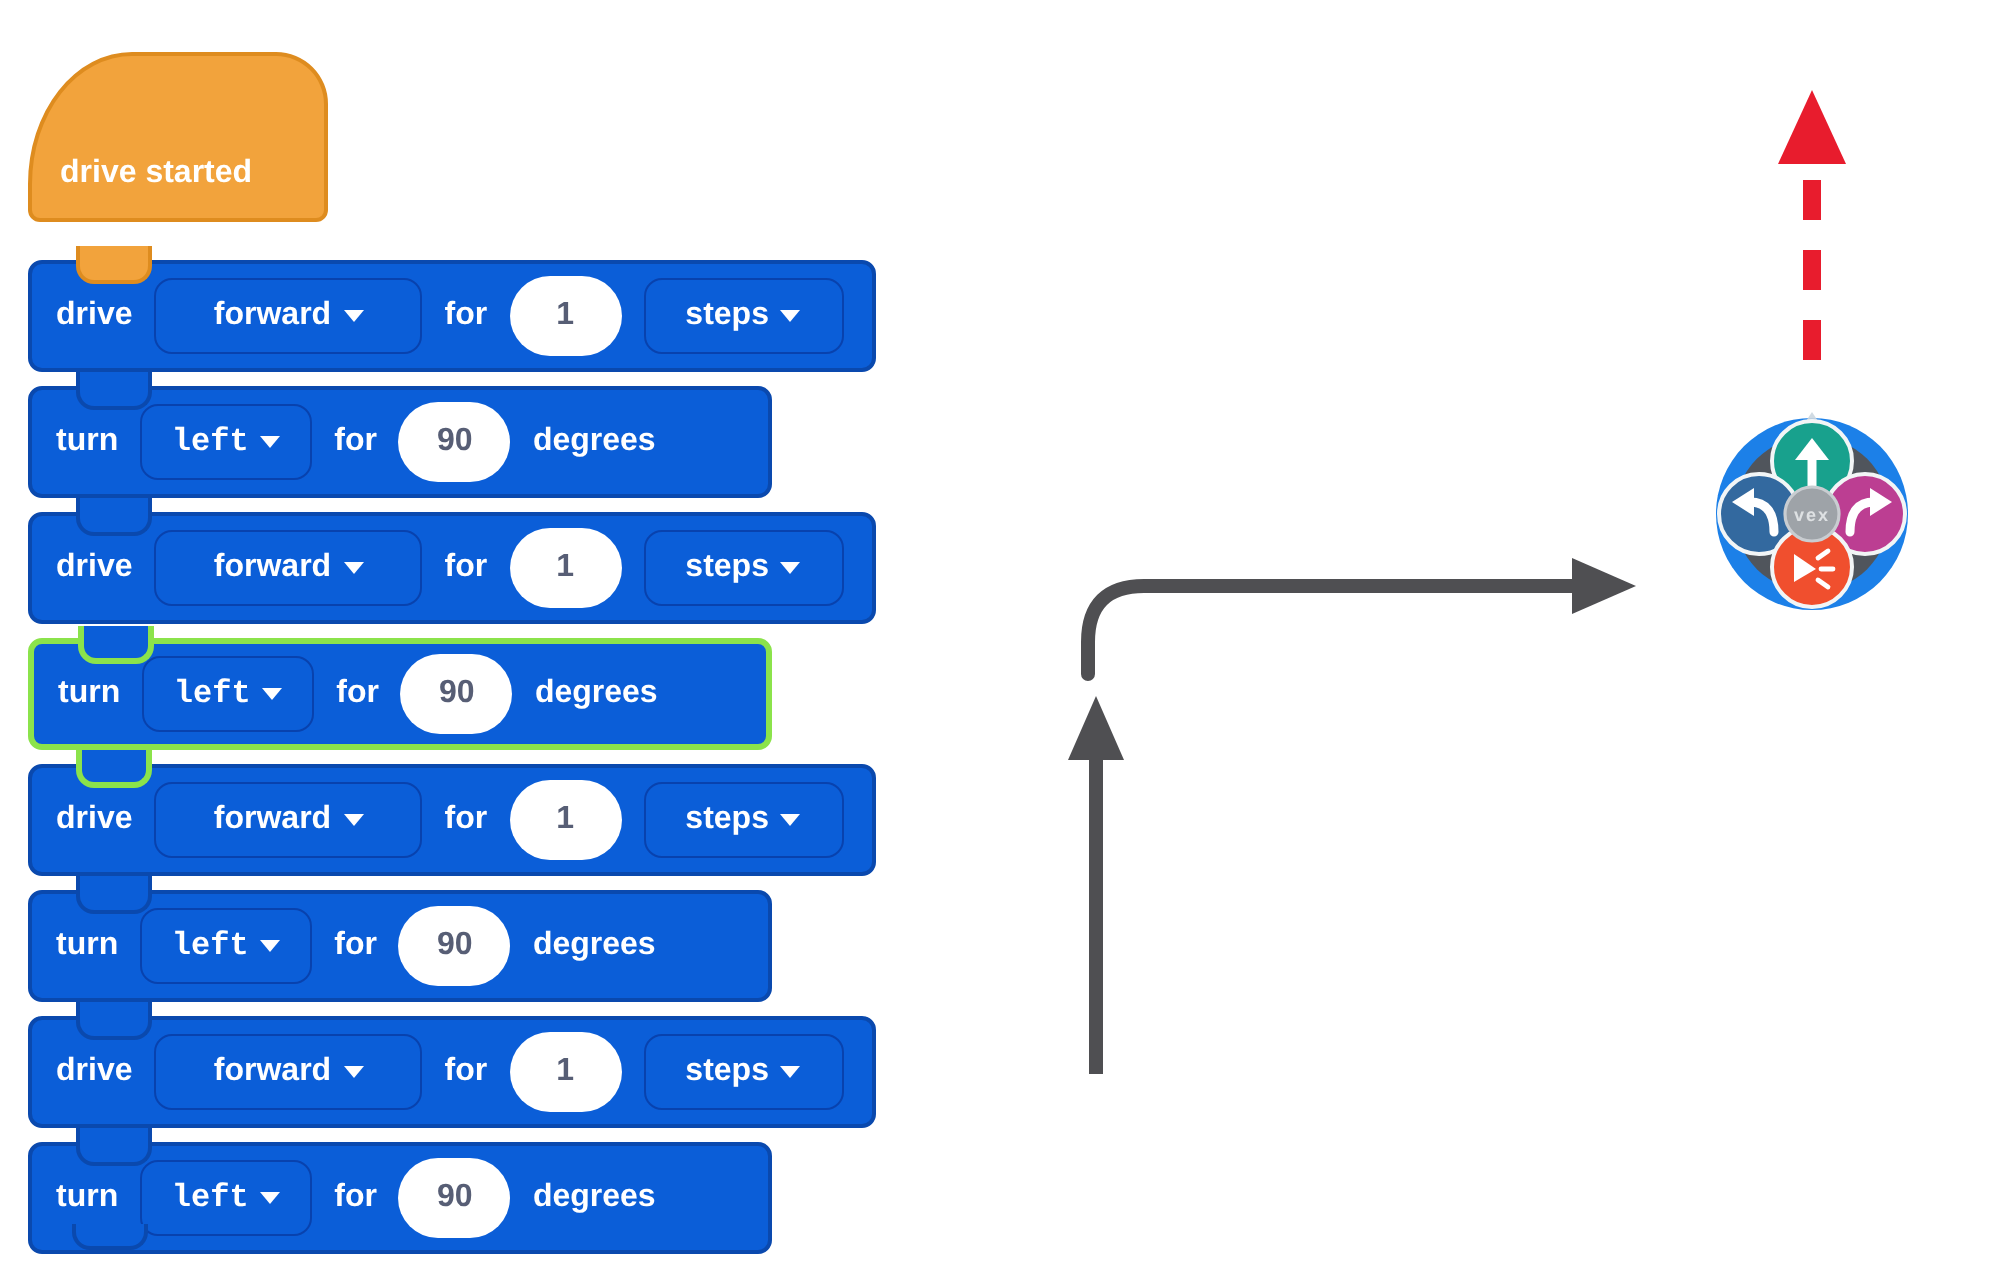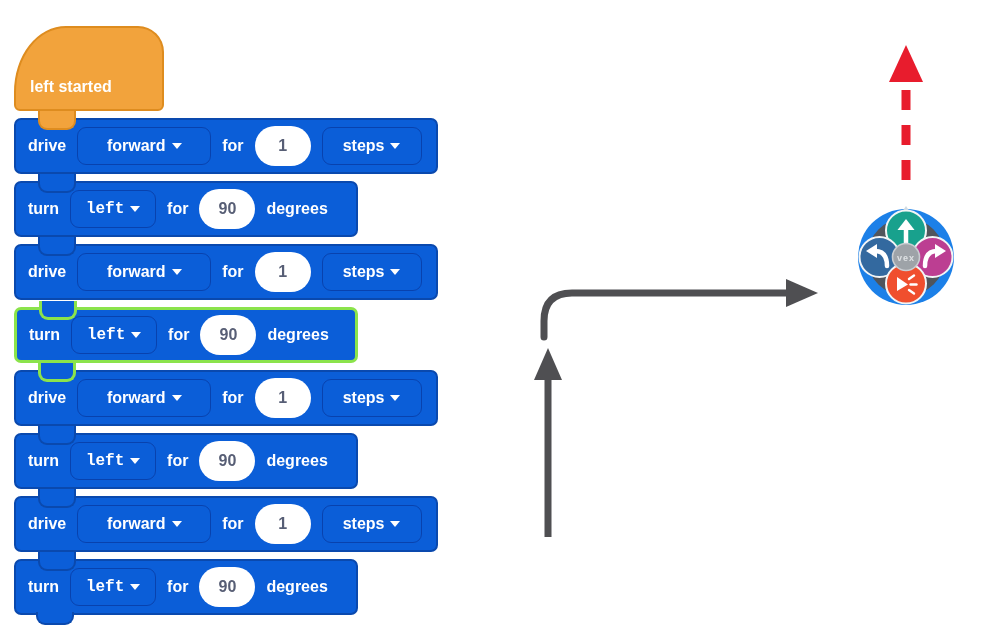--- a/index.html
+++ b/index.html
@@ -3,23 +3,23 @@
 <meta charset="utf-8">
 <style>
   html,body{margin:0;padding:0;background:#ffffff;width:1003px;height:637px;overflow:hidden;
             font-family:"Liberation Sans",sans-serif;}
   .canvas{position:relative;width:1003px;height:637px;background:#ffffff;}
 
   
   .block{position:absolute;left:14px;height:56px;box-sizing:border-box;
          background:#0B5ED8;border:2px solid #0A49AE;border-radius:7px;
          display:flex;align-items:center;gap:11px;padding:14px 12px;color:#fff;
-         font-weight:700;font-size:16px;}
+         font-weight:700;font-size:16px;margin-top:12px;}
   .drive{width:424px;}
-  .turn{width:344px;text-align:right;}
+  .turn{width:372px;text-align:right;}
   .r0{top:118px}.r1{top:181px}.r2{top:244px}.r3{top:307px}
   .r4{top:370px}.r5{top:433px}.r6{top:496px}.r7{top:559px}
   .hl{border:3px solid #8BE34B;}
 
   .hat{position:absolute;left:14px;top:26px;width:150px;height:85px;box-sizing:border-box;
        background:#F2A33C;border:2px solid #DE8C1F;
        border-radius:52px 26px 6px 6px / 66px 26px 6px 6px;
        display:flex;align-items:flex-end;padding:0 0 13px 14px;
        color:#fff;font-weight:700;font-size:16px;}
 
@@ -48,21 +48,21 @@
 
   
   .diagram{position:absolute;left:0;top:0;width:1003px;height:637px;pointer-events:none;}
 </style>
 </head>
 <body>
 
 <div class="canvas">
 
   <div class="hat">
-    <span>left started</span>
+    <span>drive started</span>
   </div>
 
   <div class="block drive r0">
     <div class="bridge orange"></div>
     <span class="bl">drive</span>
     <div class="dd dd-dir-f">
       <span>forward</span>
       <i class="caret"></i>
     </div>
     <span class="bl">for</span>

